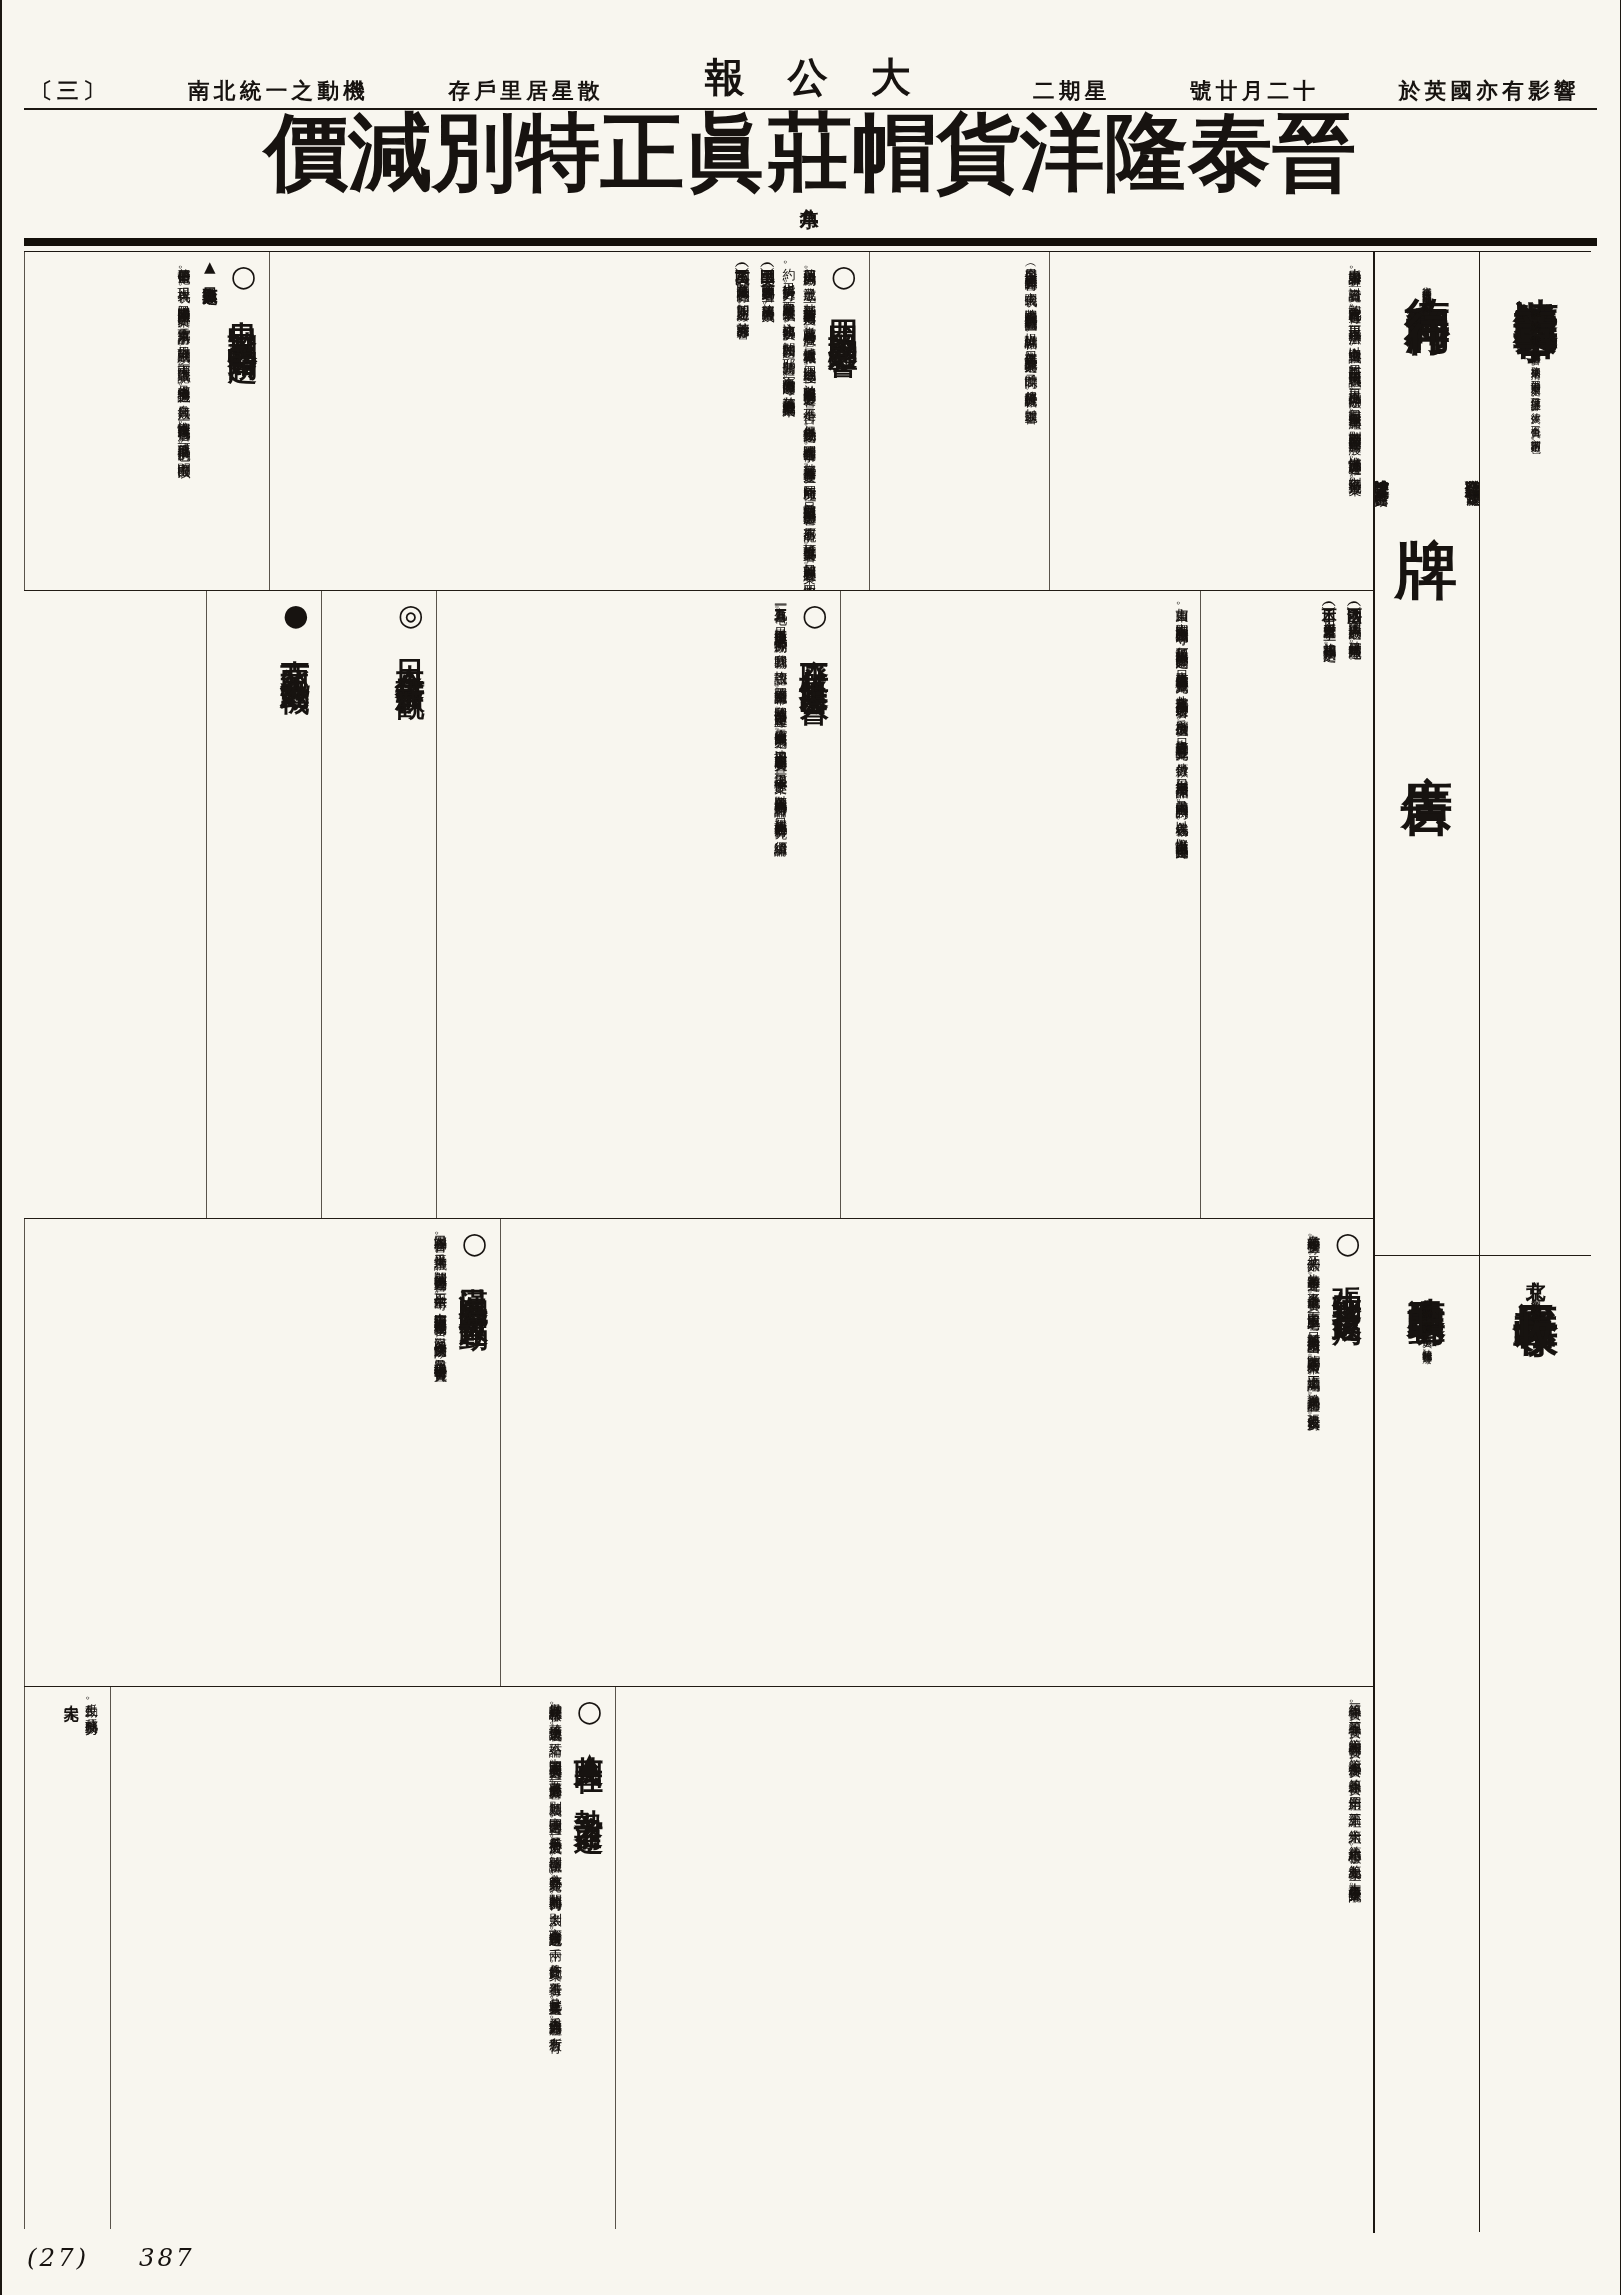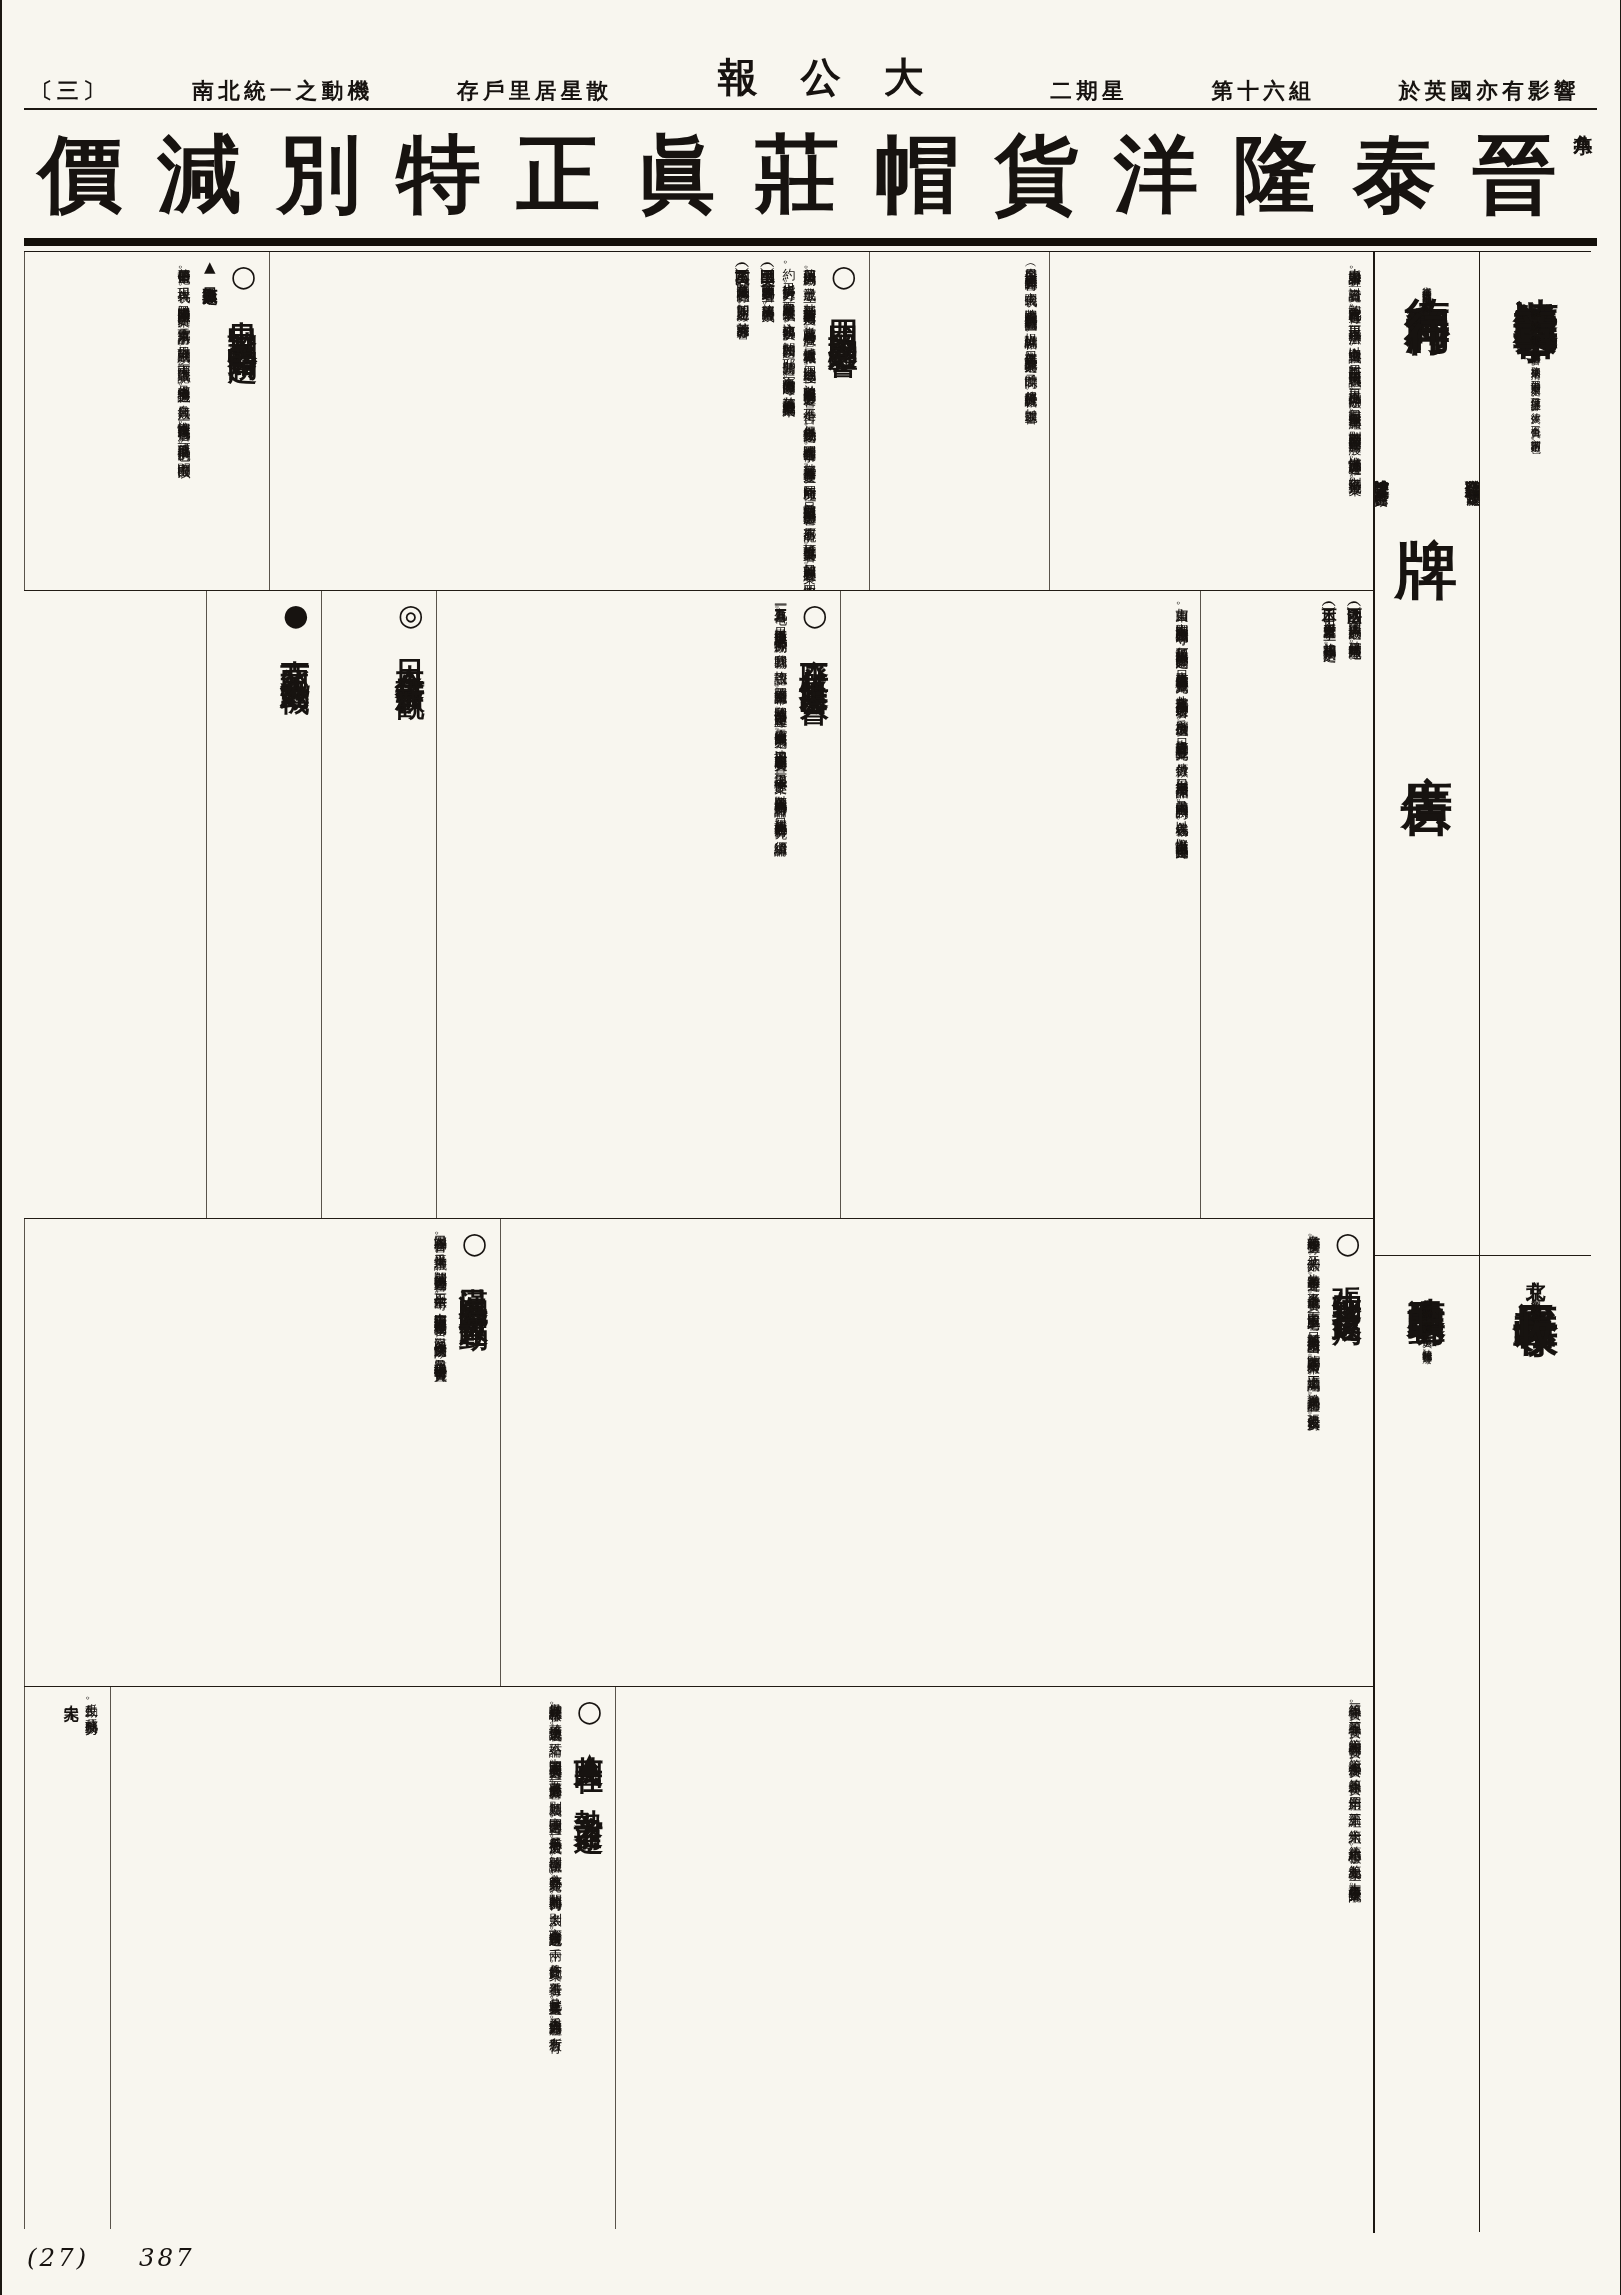--- a/index.html
+++ b/index.html
@@ -13,21 +13,21 @@
   
   .masthead{
     position:absolute;top:42px;left:29px;right:40px;height:63px;
     display:flex;flex-direction:row;align-items:flex-end;justify-content:space-between;
   }
   .mh-item{font-size:21.6px;font-weight:bold;letter-spacing:4.3px;white-space:nowrap;}
   .mh-paper{font-size:40px;font-weight:bold;letter-spacing:43px;white-space:nowrap;padding-left:21.6px;font-family:Liberation Serif, serif;}
   
   .banner{
     position:absolute;top:108px;left:21.6px;right:23px;height:128px;
-    display:flex;flex-direction:row;align-items:center;
+    display:flex;flex-direction:column;align-items:center;
     border-top:2.2px solid #1c1712;border-bottom:8.6px solid #14100a;
   }
   .banner-text{
     flex:1;font-size:84px;font-weight:bold;line-height:1;
     text-align:justify;text-align-last:justify;padding:0 14.4px;
   }
   .banner-loc{font-size:19px;font-weight:bold;height:108px;}
   
   .v{writing-mode:vertical-rl;text-orientation:upright;}
   
@@ -80,21 +80,21 @@
 <body>
 
 <div class="page">
 
   <div class="masthead">
     <span class="mh-item">〔三〕</span>
     <span class="mh-item">南北統一之動機</span>
     <span class="mh-item">存戶里居星散</span>
     <span class="mh-paper">報公大</span>
     <span class="mh-item">二期星</span>
-    <span class="mh-item">第十六組</span>
+    <span class="mh-item">號廿月二十</span>
     <span class="mh-item">於英國亦有影響</span>
   </div>
 
   <div class="banner">
     <div class="banner-text">價減別特正眞莊帽貨洋隆泰晉</div>
     <div class="banner-loc v">八角亭</div>
   </div>
 
   <div class="content">
 

